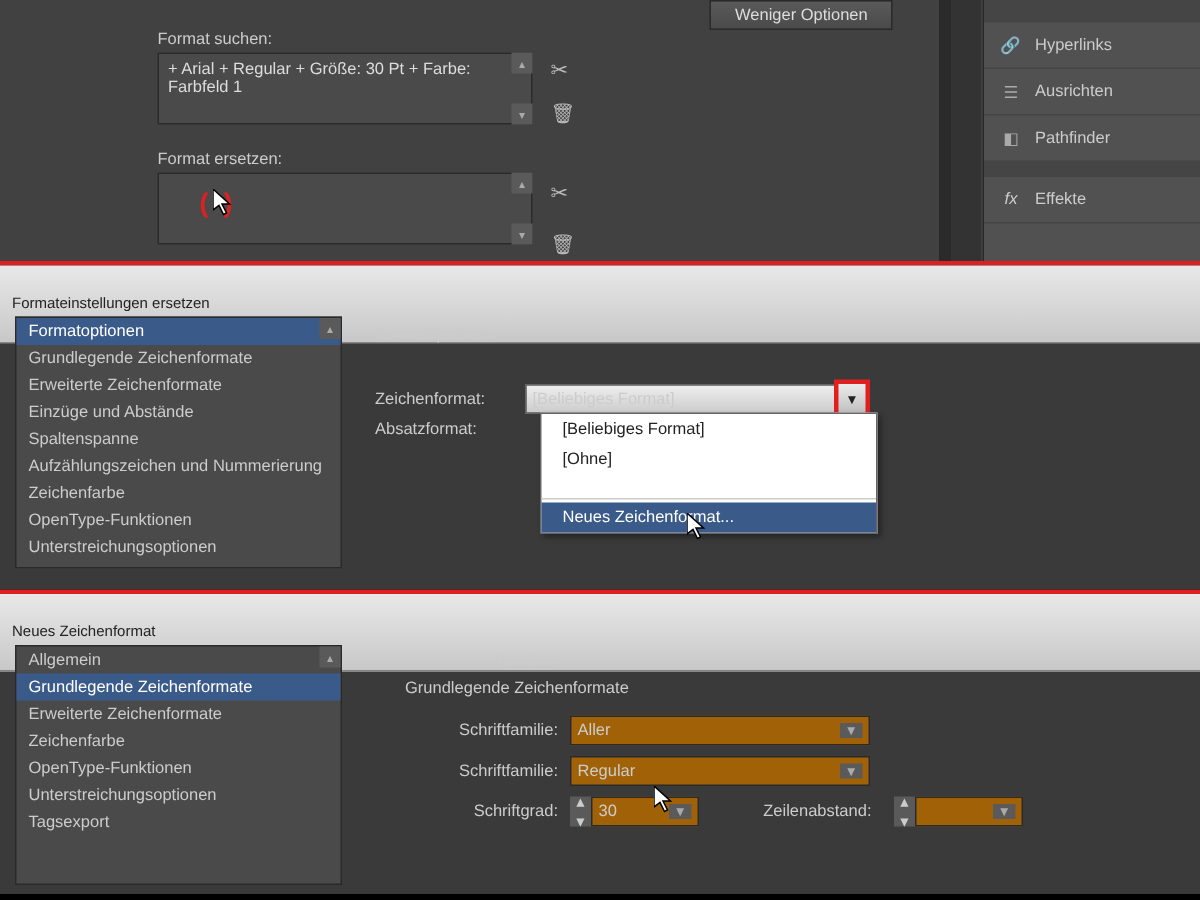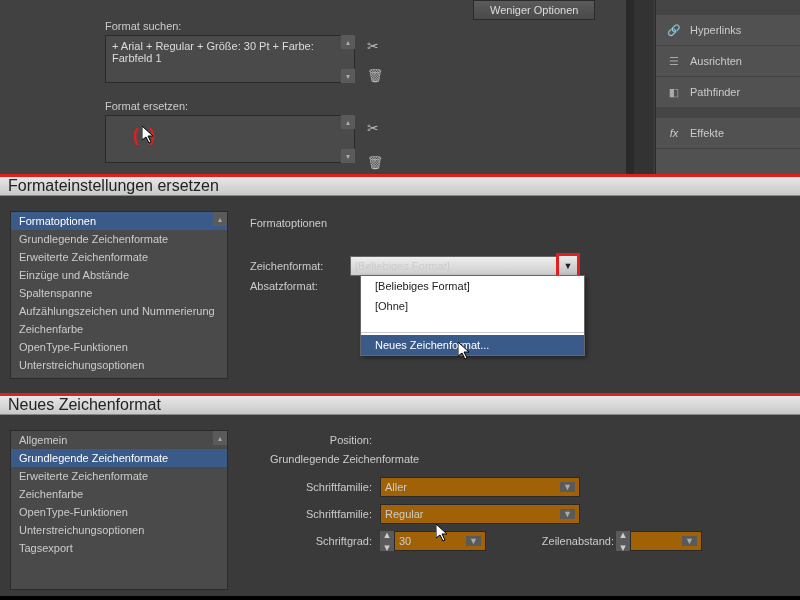--- a/index.html
+++ b/index.html
@@ -2,21 +2,21 @@
 <html><head>
 <meta charset="utf-8">
 <style>
 *{box-sizing:border-box;margin:0;padding:0;font-family:Tahoma,Arial,sans-serif;font-size:11px;color:#ccc}
 body{background:#000;width:800px;height:600px;overflow:hidden;position:relative}
 .sep{height:3px;background:#e02020;width:100%}
 .section{background:#3a3a3a;position:relative}
 .sec1{height:174px;background:#414141}
 .sec2{height:216px}
 .sec3{height:200px}
-.hdr{background:linear-gradient(#e8e8e8,#c8c8c8);color:#222;padding:0 8px;font-size:16px;border-bottom:1px solid #888}
+.hdr{background:linear-gradient(#e8e8e8,#c8c8c8);color:#222;padding:20px 8px;font-size:10px;border-bottom:1px solid #888}
 .label{color:#ccc}
 .textarea{background:#4a4a4a;border:1px solid #2a2a2a;color:#ddd;padding:4px 6px;font-size:11px}
 .btn-top{background:linear-gradient(#5a5a5a,#4a4a4a);border:1px solid #2a2a2a;color:#ddd;padding:3px 16px;font-size:11px}
 .iconbtn{color:#bbb;cursor:pointer}
 .sidebar-right{position:absolute;right:0;top:0;width:145px;height:174px;background:#515151;border-left:1px solid #2a2a2a}
 .sidebar-right .item{padding:7px 10px;display:flex;align-items:center;gap:8px;border-bottom:1px solid #454545;color:#ddd}
 .sidebar-right .icon{width:16px;height:16px;display:flex;align-items:center;justify-content:center;color:#aaa}
 .sidebar-left{width:218px;background:#4a4a4a;border:1px solid #2a2a2a;position:absolute}
 .sidebar-left .row{padding:3px 8px;color:#ccc;cursor:pointer}
 .sidebar-left .row.sel{background:#3a5a8a;color:#fff}
@@ -167,26 +167,26 @@
           <span class="arrow">▼</span>
         </div>
     </div>
     <div class="form-row">
       <span class="lbl">Schriftgrad:</span>
       <div class="stepper">
         <div class="arrows">
             <span>▴</span>
             <span>▾</span>
           </div>
-        <div class="dd dark" style="width:92px">
+        <div class="dd dark" style="width:72px">
             <span>30</span>
             <span class="arrow">▼</span>
           </div>
       </div>
-      <span style="width:100px;text-align:right;padding-right:2px;margin-left:30px">Zeilenabstand:</span>
+      <span style="width:100px;text-align:right;padding-right:15px;margin-left:30px">Zeilenabstand:</span>
       <div class="stepper">
         <div class="arrows">
             <span>▴</span>
             <span>▾</span>
           </div>
         <div class="dd dark" style="width:72px">
             <span></span>
             <span class="arrow">▼</span>
           </div>
       </div>

